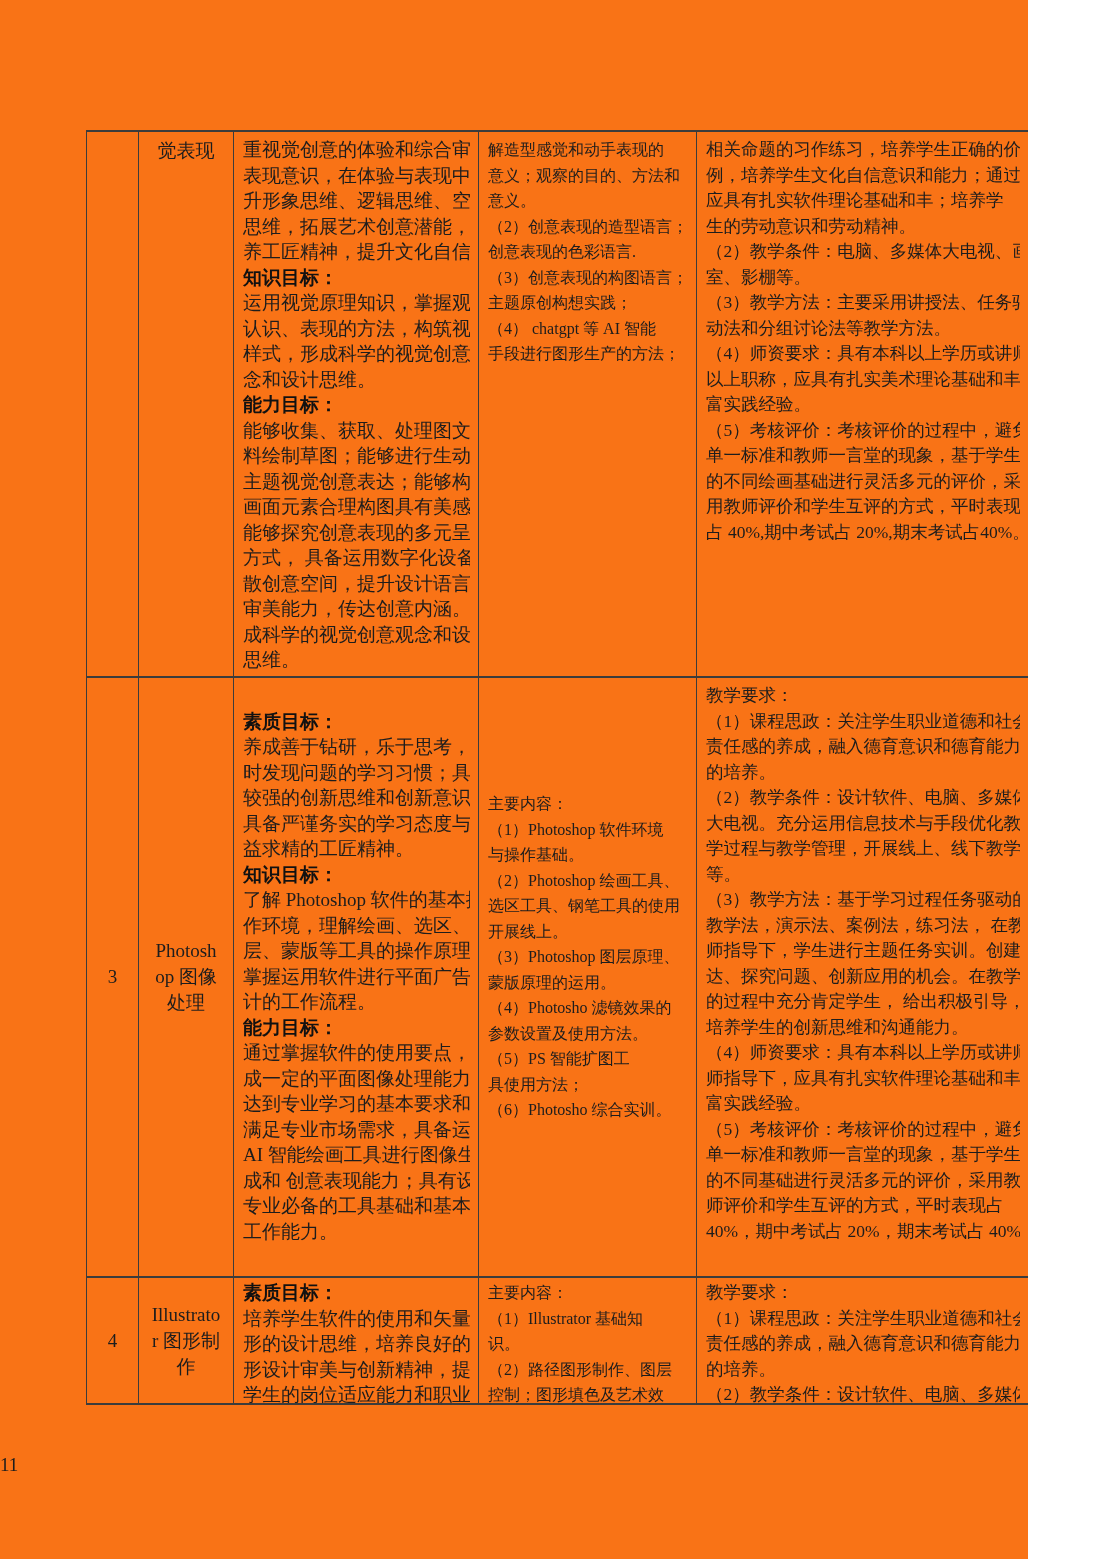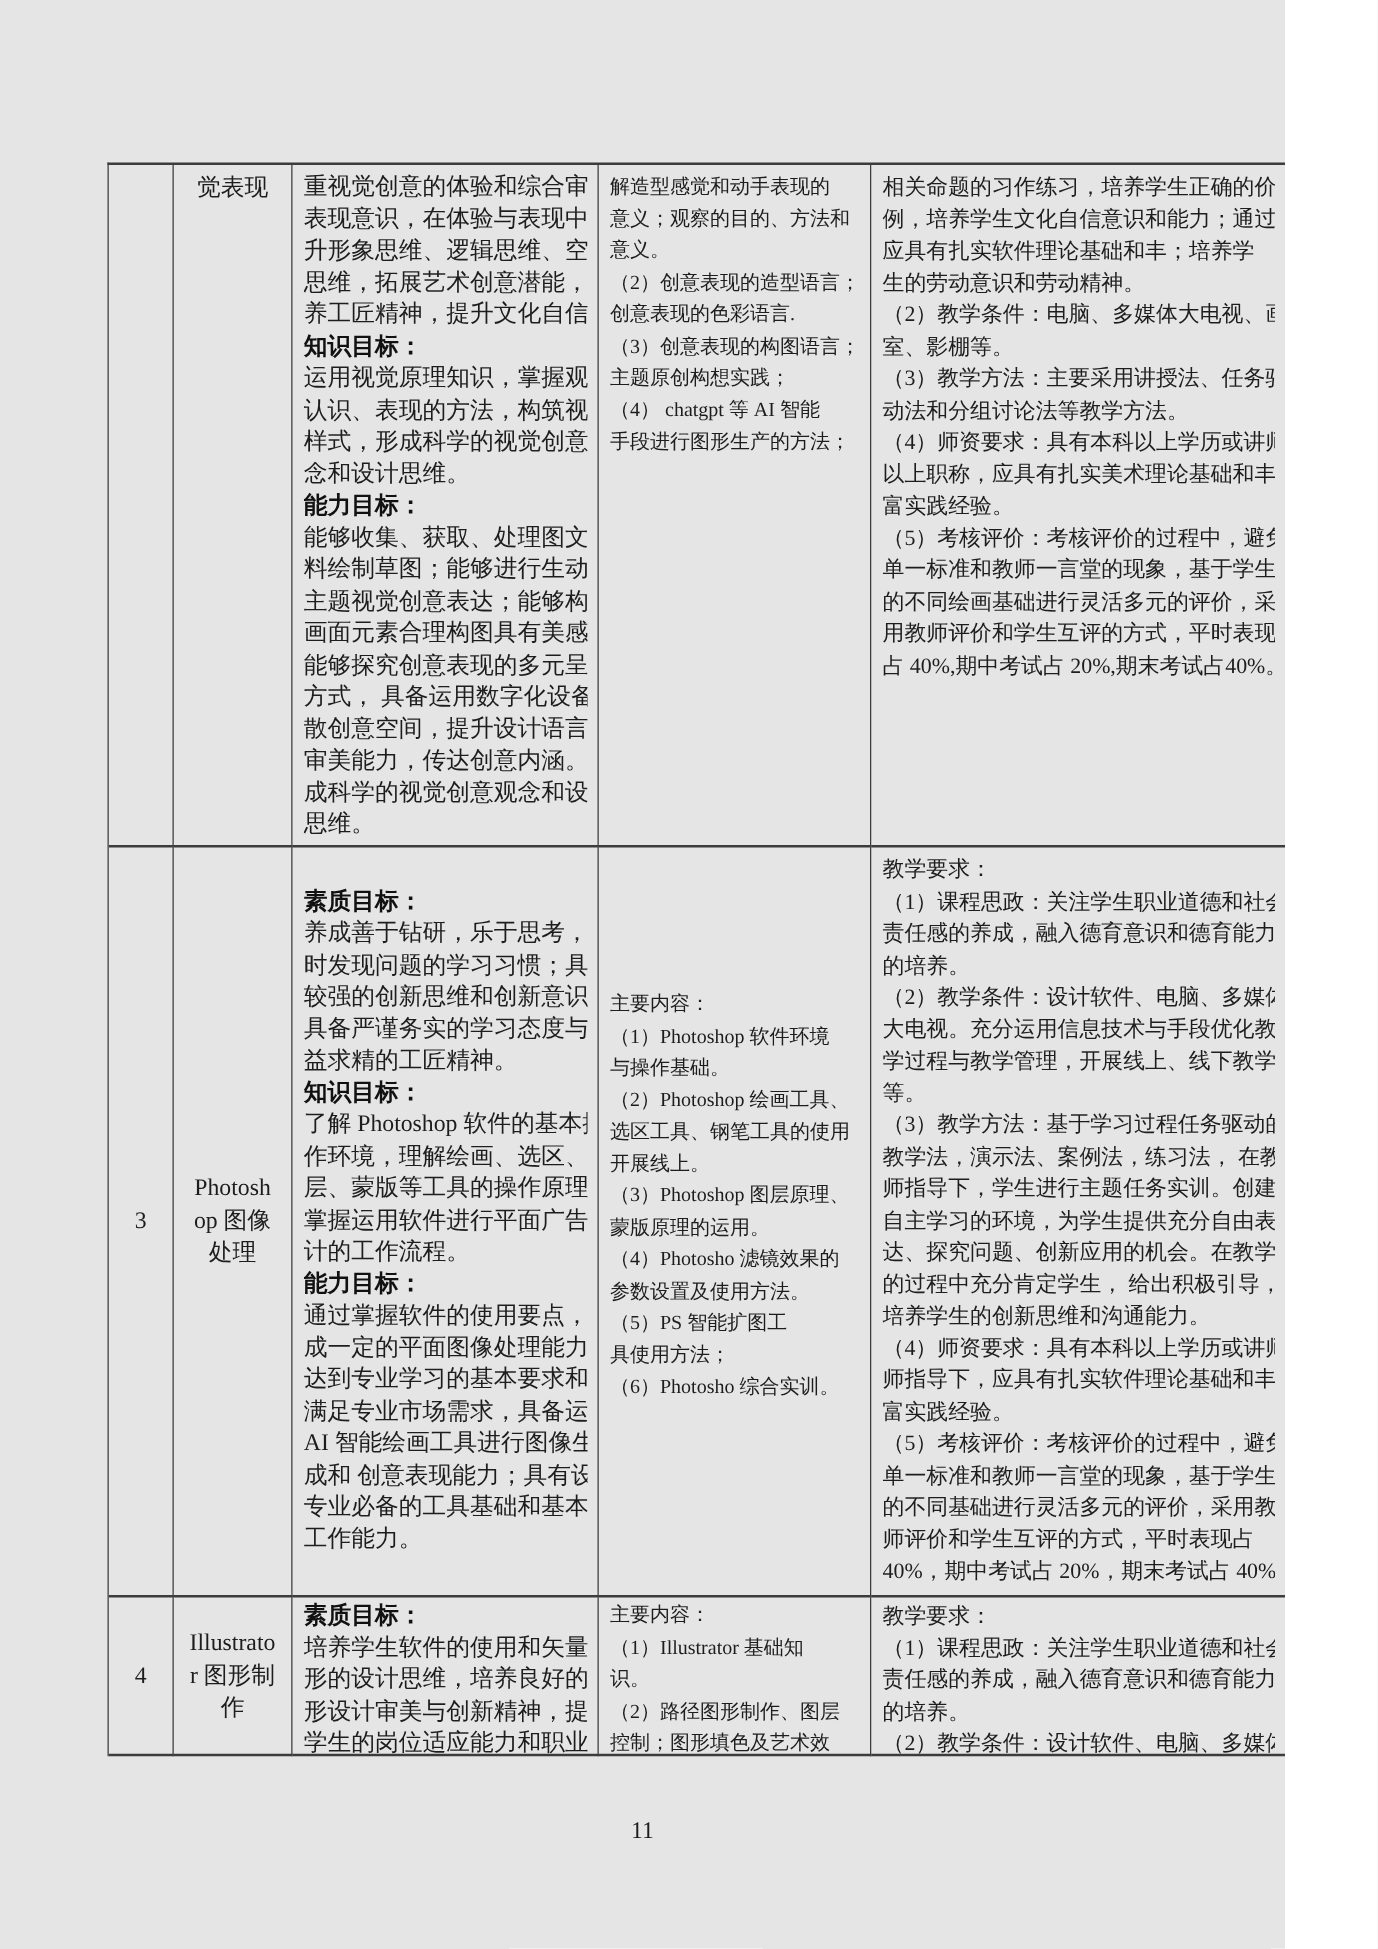--- a/index.html
+++ b/index.html
@@ -1,17 +1,17 @@
 <!DOCTYPE html>
 <html><head>
 <meta charset="utf-8">
 <style>
   html,body{margin:0;padding:0;background:#ffffff;}
   .page{
-    position:relative;width:1028px;height:1559px;background:#e5e5e5;
+    position:relative;width:1028px;height:1559px;background:#f97316;
     font-family:"Liberation Serif","DejaVu Serif",serif;color:#1d1d1d;
     overflow:hidden;
   }
   .tbl{
     position:absolute;left:86px;top:130px;
     display:grid;
     grid-template-columns:52px 95px 245px 218px 332px;
     grid-template-rows:546px 600px 127px;
     border-top:2px solid #3c3c3c;
     border-left:1px solid #3c3c3c;
@@ -34,21 +34,21 @@
   .body .line{height:25.5px;line-height:25.5px;white-space:nowrap;overflow:hidden;}
   .req{font-size:17.5px;}
   .cont{font-size:16px;}
   .voffset{padding-top:113px;}
   .line.b{
     font-family:"Liberation Sans","DejaVu Sans",sans-serif;
     font-weight:bold;color:#111;
   }
   .pageno{
     position:absolute;top:1452px;left:0;right:0;
-    text-align:center;font-size:19px;line-height:25px;font-family:Liberation Serif, serif;
+    font-size:19px;line-height:25px;font-family:Liberation Serif, serif;
   }
 </style>
 </head>
 <body>
 
 <div class="page">
   <div class="tbl">
       <div class="row"><div class="cell num"></div><div class="cell course top">
           <div class="line">觉表现</div>
         </div><div class="cell body obj">
@@ -149,21 +149,20 @@
           <div class="line">（1）课程思政：关注学生职业道德和社会</div>
           <div class="line">责任感的养成，融入德育意识和德育能力</div>
           <div class="line">的培养。</div>
           <div class="line">（2）教学条件：设计软件、电脑、多媒体</div>
           <div class="line">大电视。充分运用信息技术与手段优化教</div>
           <div class="line">学过程与教学管理，开展线上、线下教学</div>
           <div class="line">等。</div>
           <div class="line">（3）教学方法：基于学习过程任务驱动的</div>
           <div class="line">教学法，演示法、案例法，练习法， 在教</div>
           <div class="line">师指导下，学生进行主题任务实训。创建</div>
-          <div class="line">自主学习的环境，为学生提供充分自由表</div>
           <div class="line">达、探究问题、创新应用的机会。在教学</div>
           <div class="line">的过程中充分肯定学生， 给出积极引导，</div>
           <div class="line">培养学生的创新思维和沟通能力。</div>
           <div class="line">（4）师资要求：具有本科以上学历或讲师</div>
           <div class="line">师指导下，应具有扎实软件理论基础和丰</div>
           <div class="line">富实践经验。</div>
           <div class="line">（5）考核评价：考核评价的过程中，避免</div>
           <div class="line">单一标准和教师一言堂的现象，基于学生</div>
           <div class="line">的不同基础进行灵活多元的评价，采用教</div>
           <div class="line">师评价和学生互评的方式，平时表现占</div>

